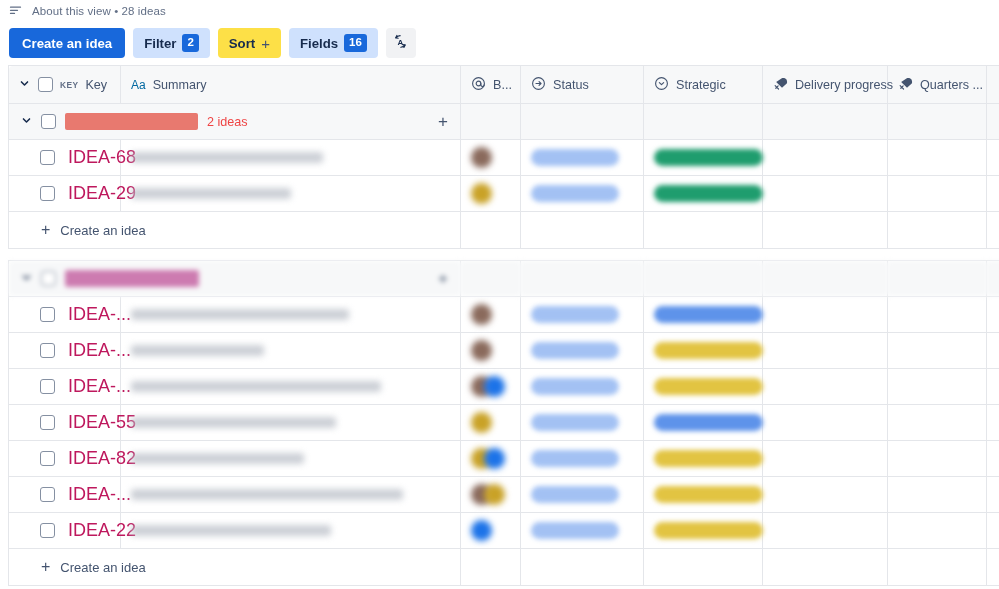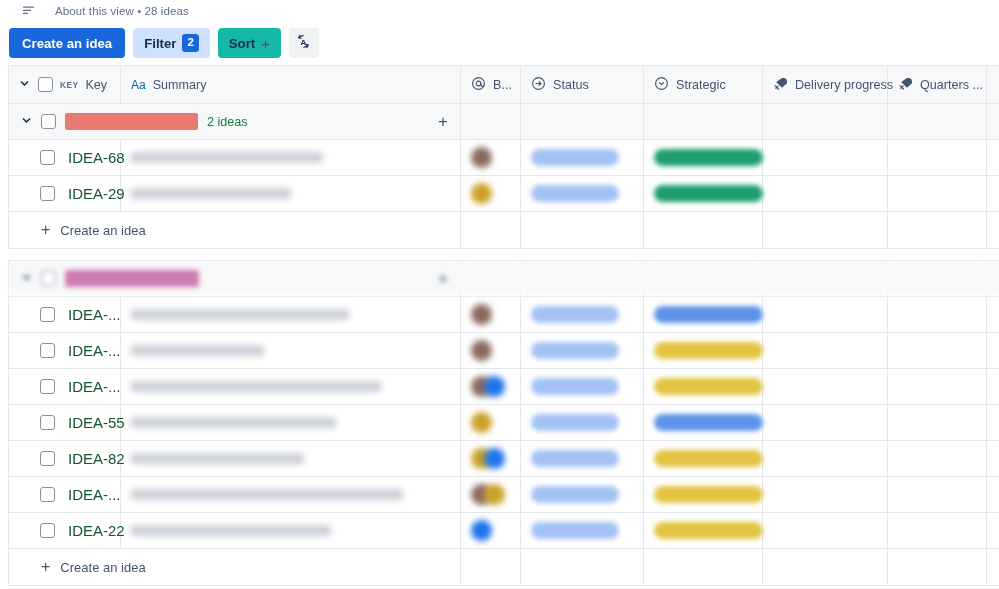--- a/index.html
+++ b/index.html
@@ -9,22 +9,22 @@
     font-family: "Liberation Sans", sans-serif;
     overflow: hidden;
     color: #172b4d;
   }
 
   
   .meta-bar {
     height: 21px;
     display: flex;
     align-items: center;
-    gap: 20px;
-    padding-left: 22px;
+    gap: 10px;
+    padding-left: 9px;
     font-size: 11.5px;
     color: #626f86;
   }
   .meta-icon { width: 13px; height: 13px; display: block; flex: none; }
   .meta-text { font-size: 11.5px; color: #626f86; letter-spacing: .1px; white-space: nowrap; }
 
   
   .toolbar {
     height: 44px;
     display: flex;
@@ -37,21 +37,21 @@
     border: none;
     border-radius: 4px;
     display: inline-flex;
     align-items: center;
     gap: 6px;
     padding: 0 11px;
     font-family: "Liberation Sans", sans-serif;
     font-size: 13.2px;
     font-weight: 600;
     color: #172b4d;
-    background: #14b8a6;
+    background: #fde047;
     cursor: pointer;
     white-space: nowrap;
   }
   .btn-primary { background: #1868db; color: #ffffff; padding: 0 13px; }
   .btn-selected { background: #cfe1fd; color: #172b4d; }
   .count-badge {
     background: #1868db;
     color: #ffffff;
     border-radius: 3px;
     font-size: 11.5px;
@@ -137,21 +137,21 @@
     padding-left: 12px;
     height: 35px;
   }
   .group-title-chip {
     height: 17px;
     border-radius: 2px;
     flex: none;
   }
   .chip-red  { background: #e8796f; width: 133px; }
   .chip-pink { background: #cd7bb0; width: 134px; }
-  .group-count { font-size: 12.6px; color: #15803d; white-space: nowrap; }
+  .group-count { font-size: 12.6px; color: #ef4444; white-space: nowrap; }
   .group-add {
     margin-left: auto;
     margin-right: 12px;
     font-size: 17px;
     line-height: 1;
     color: #44546f;
     cursor: pointer;
     font-weight: 300;
   }
 
@@ -160,21 +160,21 @@
     height: 36px;
     background: #ffffff;
     border: 1px solid #e4e6ea;
     border-left: none;
     border-top: none;
     padding: 0 10px;
     vertical-align: middle;
   }
   tr.data-row td:first-child { border-left: 1px solid #e4e6ea; }
   .key-cell { display: flex; align-items: center; gap: 13px; padding-left: 21px; }
-  .key-text { font-size: 15px; color: #14532d; white-space: nowrap; }
+  .key-text { font-size: 18px; color: #be185d; white-space: nowrap; }
 
   
   .blur-text {
     height: 11px;
     border-radius: 3px;
     background: #b9bec7;
     filter: blur(3.1px);
     opacity: .72;
   }
   .pill {
@@ -241,20 +241,24 @@
   <button class="btn btn-selected">
     <span>Filter</span>
     <span class="count-badge">2</span>
   </button>
 
   <button class="btn">
     <span>Sort</span>
     <span class="plus-mini">+</span>
   </button>
 
+  <button class="btn btn-selected">
+    <span>Fields</span>
+    <span class="count-badge">16</span>
+  </button>
 
   <button class="btn btn-icon-only">
     <span class="ico">
       <svg width="17" height="17" viewBox="0 0 18 18" fill="none">
         <text x="9" y="12.4" font-family="Liberation Sans, sans-serif" font-size="8.5" font-weight="700" fill="#172b4d" text-anchor="middle">A</text>
         <path d="M4.2 5.2A5.4 5.4 0 0 1 8.6 2.8" stroke="#172b4d" stroke-width="1.2" stroke-linecap="round"></path>
         <path d="M5.2 2.6 3.9 5.1l2.6.5" stroke="#172b4d" stroke-width="1.2" stroke-linecap="round" stroke-linejoin="round"></path>
         <path d="M13.7 12.6a5.4 5.4 0 0 1-4.4 2.5" stroke="#172b4d" stroke-width="1.2" stroke-linecap="round"></path>
         <path d="M12.6 15.3 14 12.8l-2.6-.5" stroke="#172b4d" stroke-width="1.2" stroke-linecap="round" stroke-linejoin="round"></path>
       </svg>

